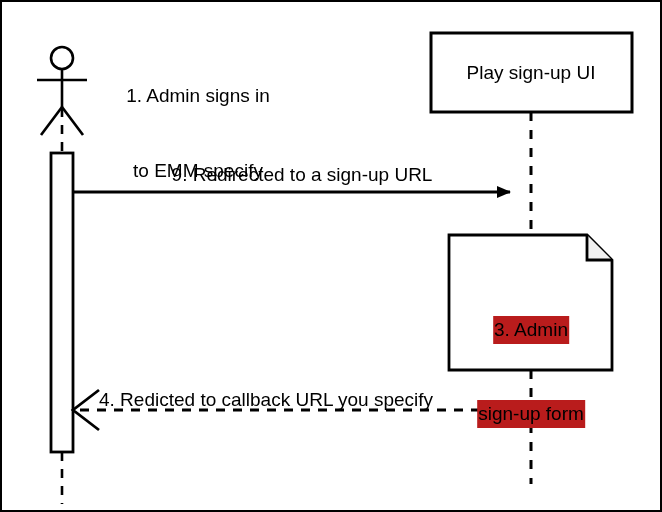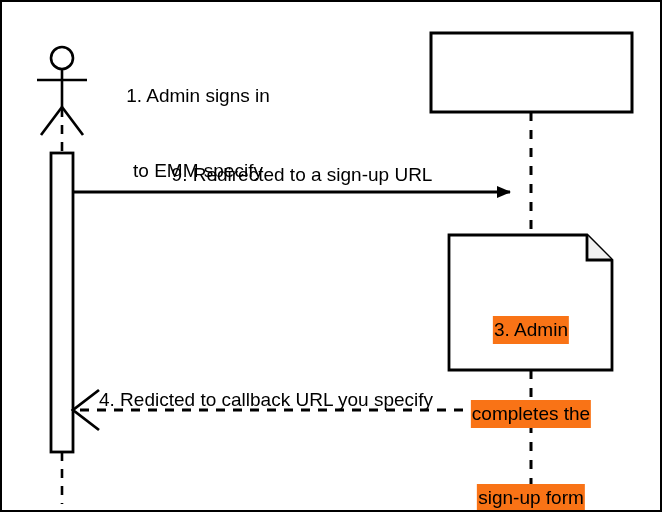--- a/index.html
+++ b/index.html
@@ -35,21 +35,21 @@
     user-select: none;
   }
   .txt.ctr {
     transform: translateX(-50%);
   }
   .note-text {
     font-size: 19px;
     line-height: 28px;
   }
   .note-text span {
-    background: #f97316;
+    background: #b91c1c;
     display: inline-block;
     padding: 0 1px;
   }
 </style>
 </head>
 <body>
 
 <div id="canvas">
 
   <svg class="svg-layer" viewBox="0 0 662 512">
@@ -87,24 +87,24 @@
 
     <line x1="529" y1="408" x2="74" y2="408" stroke="#000000" stroke-width="2.8" stroke-dasharray="9,8"></line>
     <path d="M97,388 L71,408 L97,428" fill="none" stroke="#000000" stroke-width="2.8" stroke-linecap="butt" stroke-linejoin="miter"></path>
   </svg>
 
   <div class="txt ctr" style="left:196px; top:31px;text-align:center;">
     <div>1. Admin signs in</div>
     <div>to EMM specify</div>
   </div>
 
+  <div class="txt ctr" style="left:529px; top:58px;">Play sign-up UI</div>
 
   <div class="txt ctr" style="left:300px; top:160px;">9. Redirected to a sign-up URL</div>
 
   <div class="txt ctr note-text" style="left:529px; top:258px;">
     <div><span>3. Admin</span></div>
-    <div><span>completes the</span></div>
     <div><span>sign-up form</span></div>
   </div>
 
   <div class="txt" style="left:97px; top:385px; text-align:center;">4. Redicted to callback URL you specify</div>
 
 </div>
 
 </body></html>

